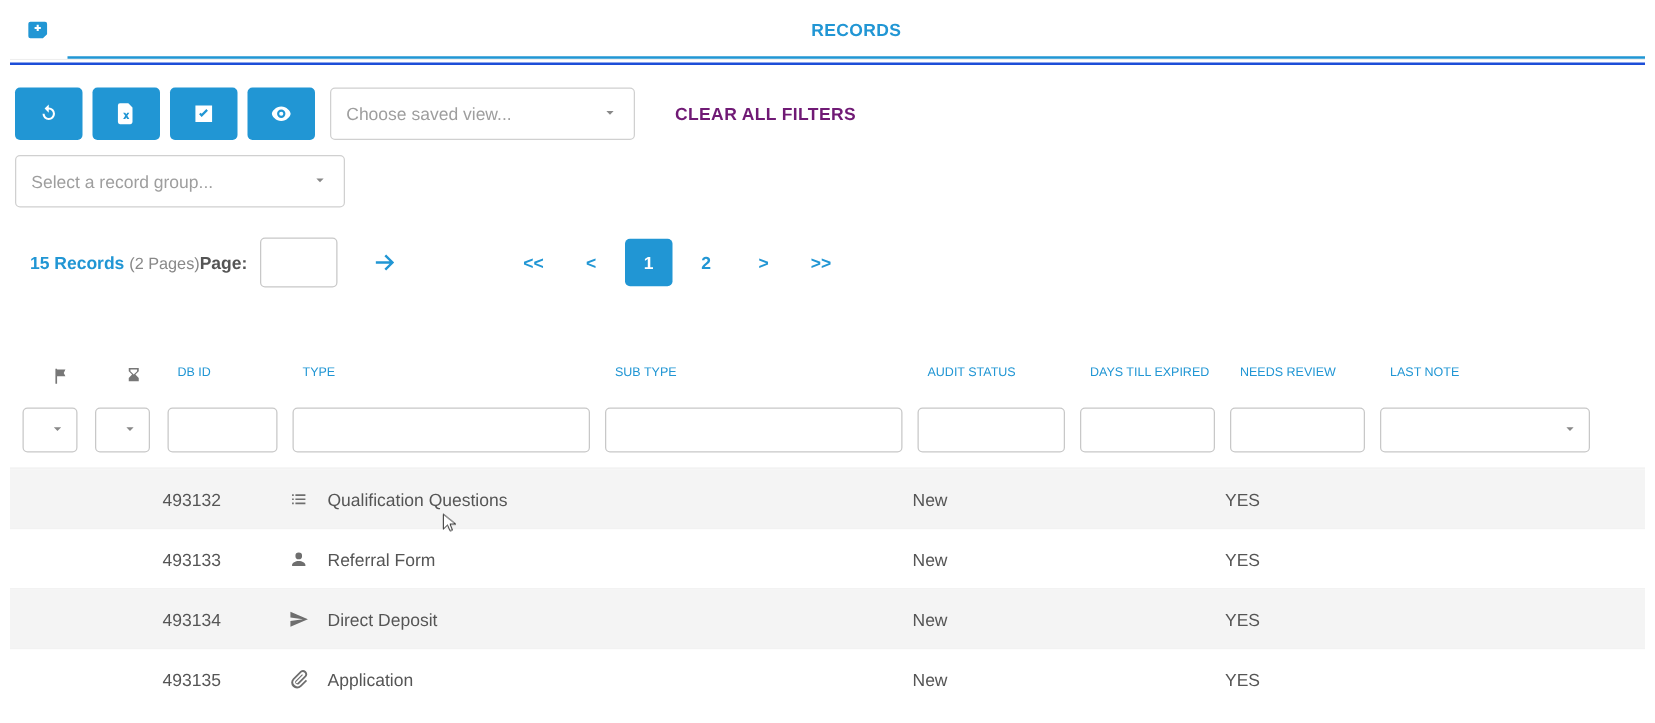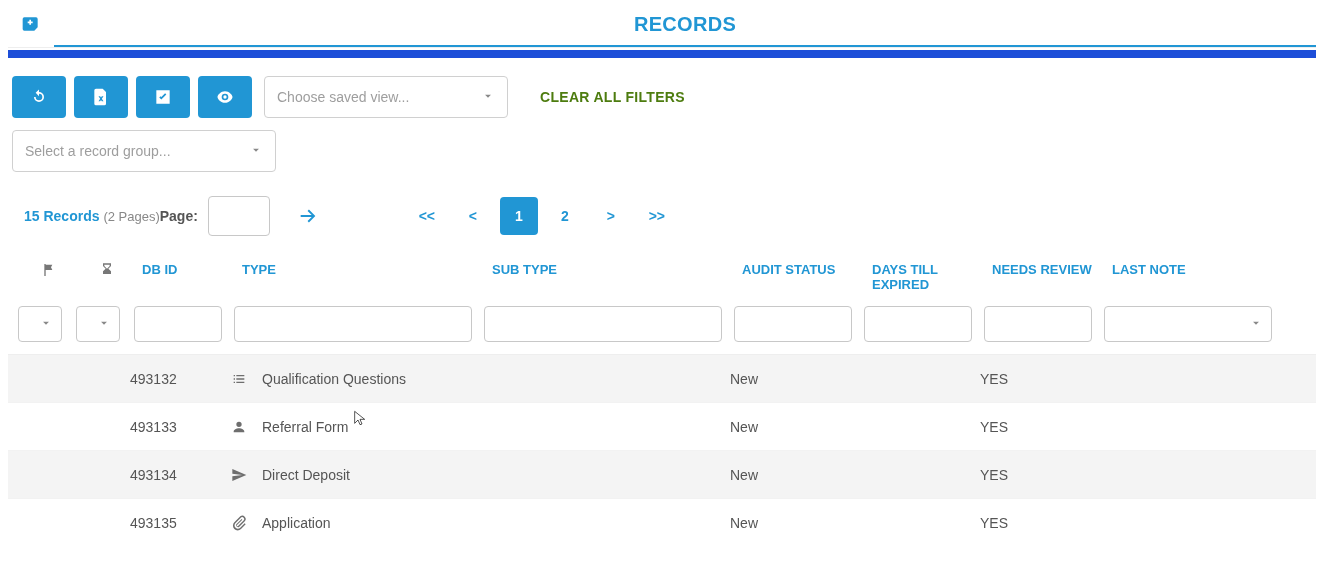--- a/index.html
+++ b/index.html
@@ -27,33 +27,33 @@
     display: flex;
     align-items: center;
     justify-content: center;
     background: #fff;
   }
   .tab-add svg { fill: #2196d4; }
   .records-tab {
     flex: 1;
     text-align: center;
     line-height: 48px;
-    font-size: 20px;
+    font-size: 14px;
     font-weight: 600;
     color: #2196d4;
     border-bottom: 2px solid #2196d4;
     letter-spacing: .3px;
   }
   
   .toolbar {
     display: flex;
     align-items: center;
     gap: 8px;
     padding: 18px 4px 8px 4px;
-    border-top: 8px solid #1d4ed8;
+    border-top: 2px solid #1d4ed8;
     margin-top: 2px;
   }
   .btn-icon {
     width: 54px;
     height: 42px;
     background: #2196d4;
     border-radius: 4px;
     display: flex;
     align-items: center;
     justify-content: center;
@@ -72,21 +72,21 @@
     position: relative;
     background: #fff;
     cursor: pointer;
   }
   .select-box .chev {
     margin-left: auto;
   }
   .saved-view { width: 244px; margin-left: 4px; }
   .clear-filters {
     margin-left: 24px;
-    color: #4d7c0f;
+    color: #701a75;
     font-weight: 600;
     font-size: 14px;
     letter-spacing: .3px;
     cursor: pointer;
   }
   .record-group-row { padding: 4px 4px 14px 4px; }
   .record-group { width: 264px; }
   
   .pager-row {
     display: flex;
@@ -116,21 +116,21 @@
     font-size: 14px;
   }
   .page-btn.active { background: #2196d4; color: #fff; }
   
   .grid-header {
     display: flex;
     align-items: flex-start;
     padding: 16px 12px 8px 12px;
     gap: 0;
   }
-  .col { padding: 0 6px; font-size: 13px; font-weight: 700; color: #2196d4; cursor: pointer; }
+  .col { padding: 0 6px; font-size: 10px; font-weight: 400; color: #2196d4; cursor: pointer; margin-top: 37px; }
   .col-flag { width: 58px; text-align: center; }
   .col-hour { width: 58px; text-align: center; }
   .col-dbid { width: 100px; }
   .col-type { width: 250px; }
   .col-subtype { width: 250px; }
   .col-audit { width: 130px; }
   .col-days { width: 120px; }
   .col-needs { width: 120px; }
   .col-note { width: 180px; }
   .hdr-icon svg { fill: #777; }

